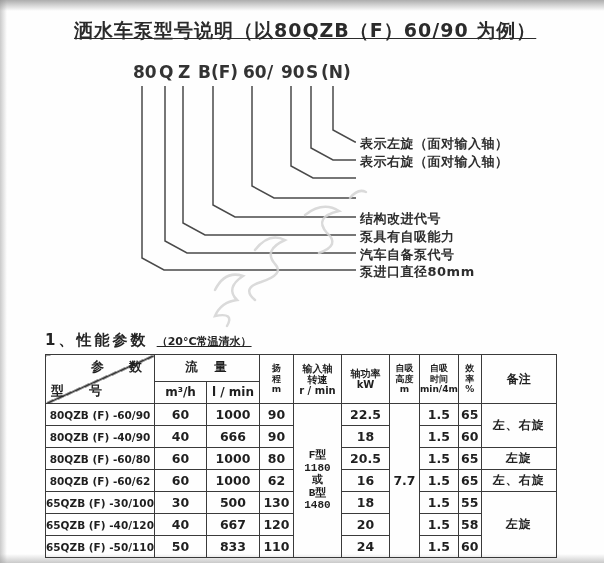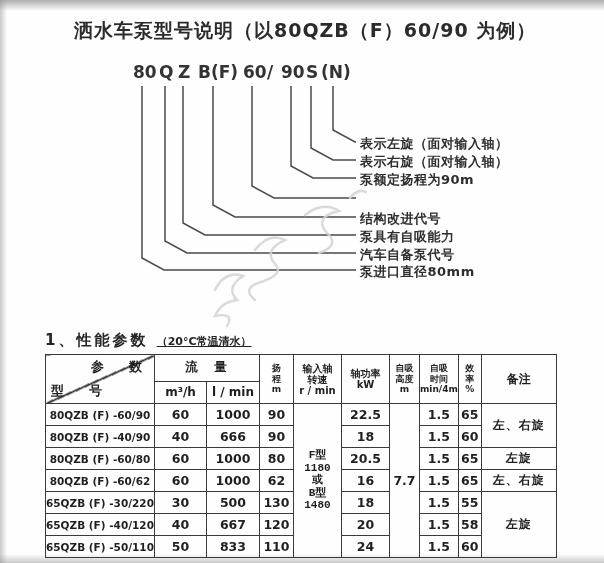--- a/index.html
+++ b/index.html
@@ -12,21 +12,21 @@
   
   .edge-top{position:absolute;top:0;left:0;width:604px;height:11px;
     background:linear-gradient(to bottom,rgba(130,130,130,.65),rgba(255,255,255,0));pointer-events:none;}
   .edge-left{position:absolute;top:0;left:0;width:7px;height:563px;
     background:linear-gradient(to right,rgba(140,140,140,.45),rgba(255,255,255,0));pointer-events:none;}
   .edge-bottom{position:absolute;bottom:0;left:0;width:604px;height:9px;
     background:linear-gradient(to top,rgba(150,150,150,.5),rgba(255,255,255,0));pointer-events:none;}
 
   .doc-title{
     position:absolute;left:74px;top:18px;width:470px;
-    font-size:19px;font-weight:bold;letter-spacing:1px;color:#2b2b2b;
+    font-size:19px;font-weight:bold;letter-spacing:1px;color:#2b2b2b;text-decoration:underline;
   }
 
   
   .diagram{position:absolute;left:0;top:0;width:604px;height:330px;}
   .code-part{position:absolute;top:62px;font-size:17px;font-weight:bold;color:#333;}
   .diagram-svg{position:absolute;left:0;top:0;}
   .code-label{
     position:absolute;left:360px;font-size:13px;font-weight:bold;
     letter-spacing:.5px;color:#2e2e2e;white-space:nowrap;
   }
@@ -98,21 +98,20 @@
   <span class="code-part" style="left:178px">Z</span>
   <span class="code-part" style="left:198px">B(F)</span>
   <span class="code-part" style="left:243px">60</span>
   <span class="code-part" style="left:267px">/</span>
   <span class="code-part" style="left:281px">90</span>
   <span class="code-part" style="left:306px">S</span>
   <span class="code-part" style="left:321px">(N)</span>
 
   <div class="code-label" style="top:153px">表示右旋（面对输入轴）</div>
   <div class="code-label" style="top:135px">表示左旋（面对输入轴）</div>
-  <div class="code-label" style="top:171px">泵额定扬程为90m</div>
   <div class="code-label" style="top:210px">结构改进代号</div>
   <div class="code-label" style="top:246px">汽车自备泵代号</div>
   <div class="code-label" style="top:228px">泵具有自吸能力</div>
   <div class="code-label" style="top:263px">泵进口直径80mm</div>
 </div>
 
 <div class="section-title">
   <span>1、性能参数</span>
   <span class="section-note">（20°C常温清水）</span>
 </div>
@@ -200,21 +199,21 @@
       <td class="model">80QZB (F) -60/62</td>
       <td class="num">60</td>
       <td class="num">1000</td>
       <td class="num">62</td>
       <td class="num">16</td>
       <td class="num">1.5</td>
       <td class="num">65</td>
       <td class="remark">左、右旋</td>
     </tr>
     <tr style="height:22px">
-      <td class="model">65QZB (F) -30/220</td>
+      <td class="model">65QZB (F) -30/100</td>
       <td class="num">30</td>
       <td class="num">500</td>
       <td class="num">130</td>
       <td class="num">18</td>
       <td class="num">1.5</td>
       <td class="num">55</td>
       <td rowspan="3" class="remark">左旋</td>
     </tr>
     <tr style="height:22px">
       <td class="model">65QZB (F) -40/120</td>

